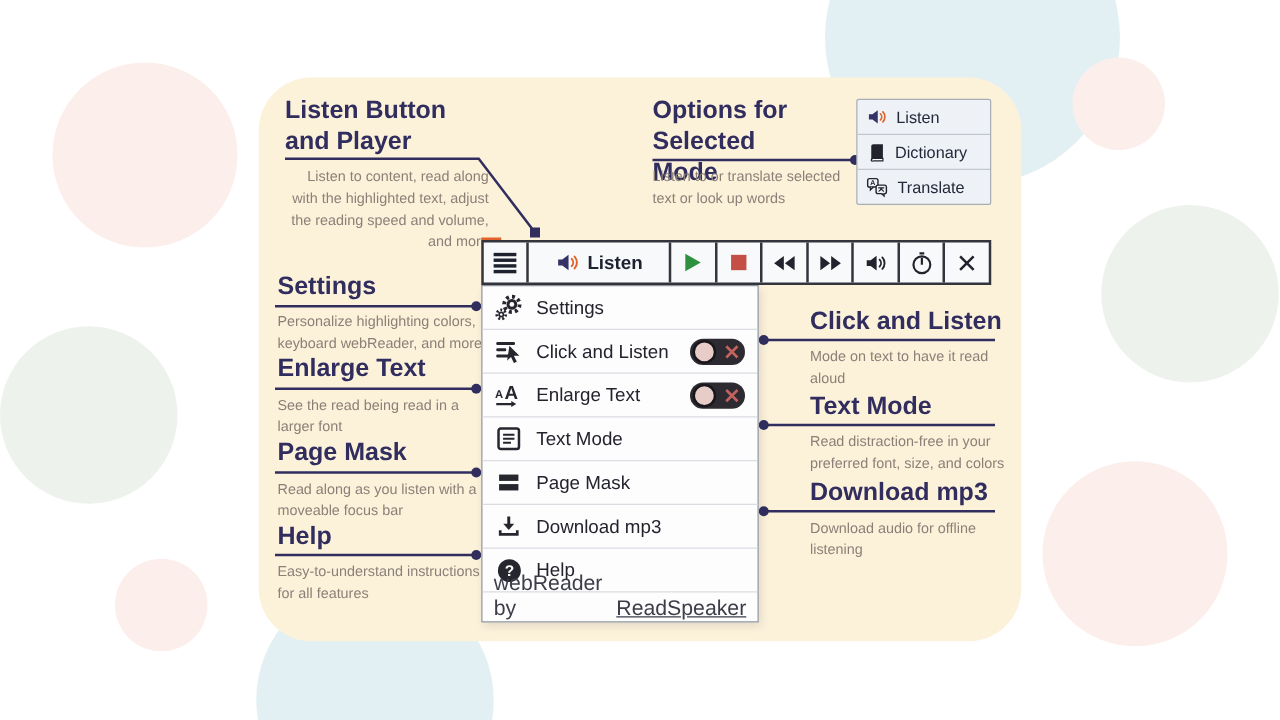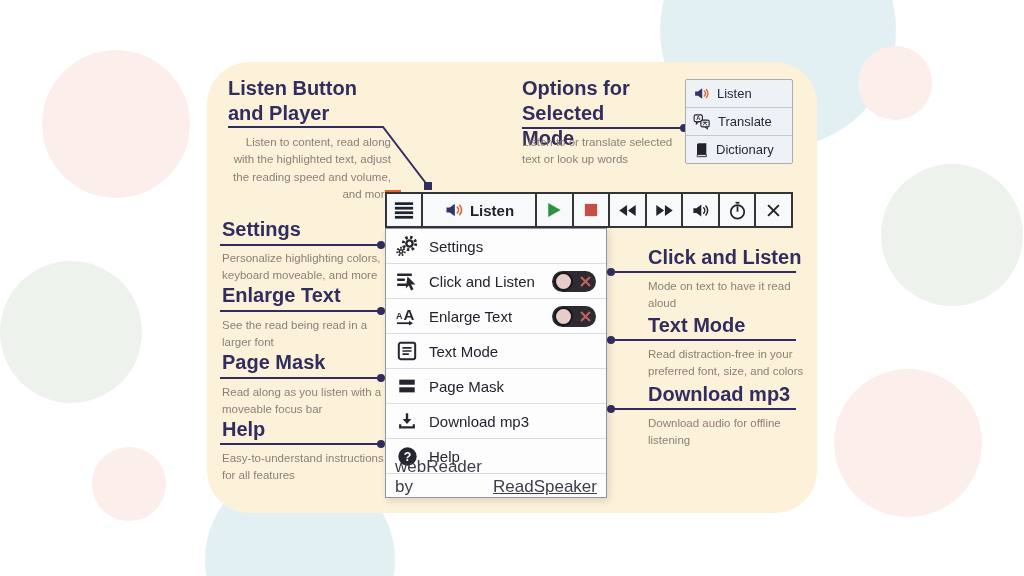--- a/index.html
+++ b/index.html
@@ -79,21 +79,21 @@
     </g>
   </svg>
 
   <div class="h" style="left:228px;top:76px;width:145px;">Listen Button and Player</div>
   <div class="d" style="left:228px;top:134px;width:163px;text-align:right;">Listen to content, read along with the highlighted text, adjust the reading speed and volume, and more</div>
 
   <div class="h" style="left:522px;top:76px;width:135px;">Options for Selected Mode</div>
   <div class="d" style="left:522px;top:134px;width:158px;">Listen to or translate selected text or look up words</div>
 
   <div class="h" style="left:222px;top:217px;">Settings</div>
-  <div class="d" style="left:222px;top:250px;width:170px;">Personalize highlighting colors, keyboard moveable, and more</div>
+  <div class="d" style="left:222px;top:250px;width:170px;">Personalize highlighting colors, keyboard webReader, and more</div>
 
   <div class="h" style="left:222px;top:283px;">Enlarge Text</div>
   <div class="d" style="left:222px;top:317px;width:152px;">See the read being read in a larger font</div>
 
   <div class="h" style="left:222px;top:350px;">Page Mask</div>
   <div class="d" style="left:222px;top:384px;width:172px;">Read along as you listen with a moveable focus bar</div>
 
   <div class="h" style="left:222px;top:417px;">Help</div>
   <div class="d" style="left:222px;top:450px;width:172px;">Easy-to-understand instructions for all features</div>
 
@@ -106,39 +106,39 @@
   <div class="h" style="left:648px;top:382px;">Download mp3</div>
   <div class="d" style="left:648px;top:415px;width:152px;">Download audio for offline listening</div>
 
   <div class="panel">
     <div class="panel-row">
       <svg width="17" height="17" viewBox="0 0 24 24">
           <path d="M3 9v6h4l6 4.5v-15L7 9H3z" fill="#333465"></path>
           <path d="M16 8.5a5 5 0 0 1 0 7M18.8 6.3a8.4 8.4 0 0 1 0 11.4" stroke="#e2622b" stroke-width="1.9" fill="none" stroke-linecap="round"></path>
         </svg>
       <span>Listen</span>
+    </div>
+    <div class="panel-row">
+      <svg width="16" height="16" viewBox="0 0 24 24">
+          <path d="M6 4.5C6 3.1 7.1 2 8.5 2H20v17H8.5A2.5 2.5 0 0 0 6 21.5z" fill="#23232d"></path>
+          <path d="M6 21.5C6 20.1 7.1 19 8.5 19H20v3H8.5A1.6 1.6 0 0 1 6 21.5z" fill="#fdfdfe" stroke="#23232d" stroke-width="1.4"></path>
+        </svg>
+      <span>Dictionary</span>
     </div>
     <div class="panel-row">
       <svg width="18" height="18" viewBox="0 0 24 24">
         <rect x="1.5" y="2.5" width="11" height="9" rx="2" fill="#eef2f6" stroke="#23232d" stroke-width="1.5"></rect>
         <path d="M4.5 11.5v3l3-3" fill="#eef2f6" stroke="#23232d" stroke-width="1.5"></path>
         <text x="7" y="9.6" font-size="7.5" font-weight="700" fill="#23232d" text-anchor="middle" font-family="Liberation Sans,sans-serif">A</text>
         <rect x="10.5" y="9.5" width="11" height="9" rx="2" fill="#eef2f6" stroke="#23232d" stroke-width="1.5"></rect>
         <path d="M19 18.5v2.6l-2.8-2.6" fill="#eef2f6" stroke="#23232d" stroke-width="1.4"></path>
         <path d="M12.8 12.3h6.4M16 12.3c0 2.6 2.8 3.9 2.8 3.9M16 12.3c0 2.6-2.8 3.9-2.8 3.9" stroke="#23232d" stroke-width="1.3" fill="none"></path>
       </svg>
       <span>Translate</span>
     </div>
-    <div class="panel-row">
-      <svg width="16" height="16" viewBox="0 0 24 24">
-          <path d="M6 4.5C6 3.1 7.1 2 8.5 2H20v17H8.5A2.5 2.5 0 0 0 6 21.5z" fill="#23232d"></path>
-          <path d="M6 21.5C6 20.1 7.1 19 8.5 19H20v3H8.5A1.6 1.6 0 0 1 6 21.5z" fill="#fdfdfe" stroke="#23232d" stroke-width="1.4"></path>
-        </svg>
-      <span>Dictionary</span>
-    </div>
   </div>
 
   <div class="tb-accent"></div>
   <div class="toolbar">
     <div class="tb-cell tb-menu">
       <svg width="20" height="20" viewBox="0 0 22 22" fill="#1e222e">
           <rect x="1" y="2.5" width="20" height="3"></rect>
           <rect x="1" y="7.5" width="20" height="3"></rect>
           <rect x="1" y="12.5" width="20" height="3"></rect>
           <rect x="1" y="17.5" width="20" height="3"></rect>

